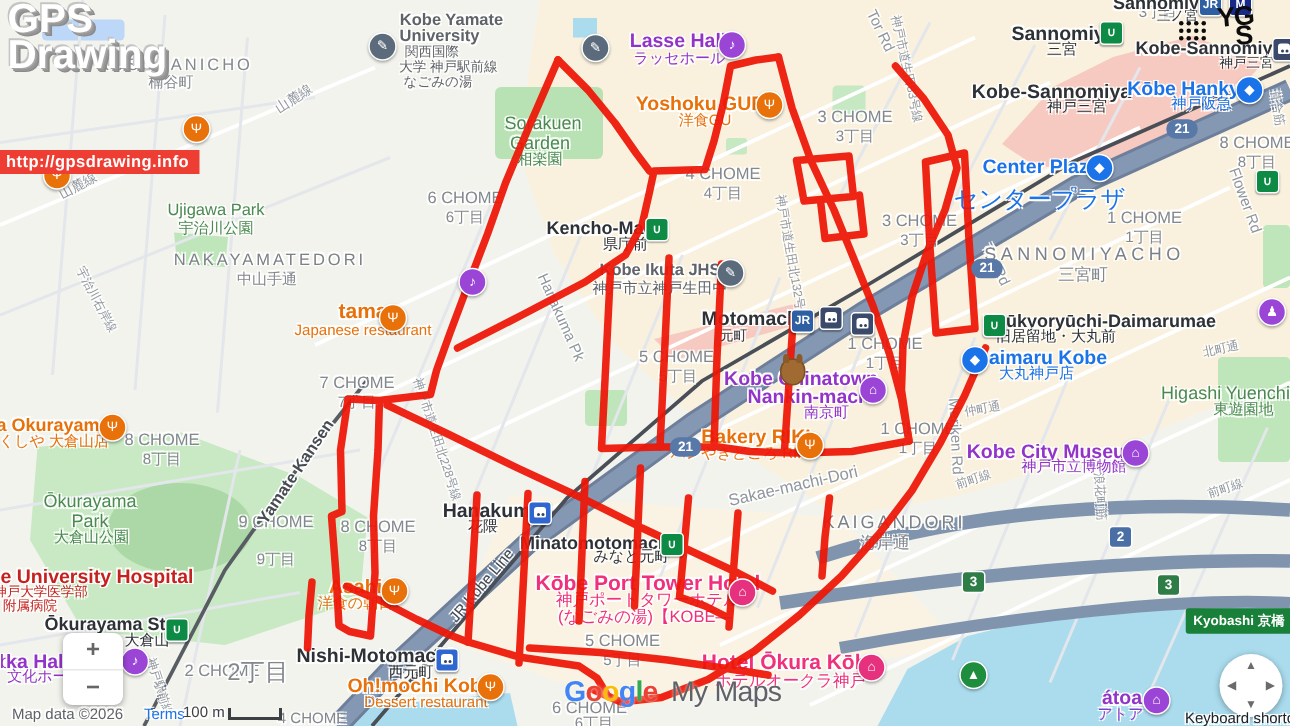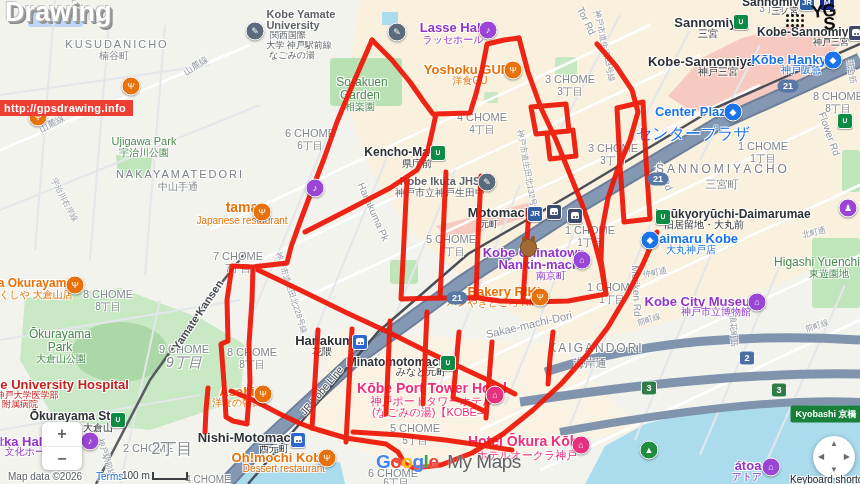--- a/index.html
+++ b/index.html
@@ -236,21 +236,21 @@
       <span class="ml bigarea" style="left: 596px; top: 348px; font-size: 12px; letter-spacing: 2px; transform: translate(-50%, -50%) rotate(0deg);">KAIGANDORI</span>
       <span class="ml area" style="left: 590px; top: 363px; font-size: 11px; transform: translate(-50%, -50%) rotate(0deg);">海岸通</span>
       <span class="ml road" style="left: 529px; top: 325px; font-size: 11px; transform: translate(-50%, -50%) rotate(-13deg);">Sakae-machi-Dori</span>
       <span class="ml orange" style="left: 504px; top: 291px; font-size: 13px; font-weight: bold; transform: translate(-50%, -50%) rotate(0deg);">Bakery RIKI</span>
       <span class="ml orange" style="left: 494px; top: 303px; font-size: 10px; transform: translate(-50%, -50%) rotate(0deg);">パンやきどころ RIKI</span>
       <span class="ml area" style="left: 108px; top: 294px; font-size: 11px; transform: translate(-50%, -50%) rotate(0deg);">8 CHOME</span>
       <span class="ml area" style="left: 108px; top: 307px; font-size: 10px; transform: translate(-50%, -50%) rotate(0deg);">8丁目</span>
       <span class="ml orange" style="left: 32px; top: 283px; font-size: 12px; font-weight: bold; transform: translate(-50%, -50%) rotate(0deg);">ya Okurayama</span>
       <span class="ml orange" style="left: 36px; top: 295px; font-size: 10px; transform: translate(-50%, -50%) rotate(0deg);">くしや 大倉山店</span>
       <span class="ml area" style="left: 184px; top: 349px; font-size: 11px; transform: translate(-50%, -50%) rotate(0deg);">9 CHOME</span>
-      <span class="ml area" style="left: 184px; top: 362px; font-size: 14px; transform: translate(-50%, -50%) rotate(0deg); font-style: italic;">9丁目</span>
+      <span class="ml area" style="left: 184px; top: 374px; font-size: 10px; transform: translate(-50%, -50%) rotate(0deg);">9丁目</span>
       <span class="ml area" style="left: 252px; top: 352px; font-size: 11px; transform: translate(-50%, -50%) rotate(0deg);">8 CHOME</span>
       <span class="ml area" style="left: 252px; top: 365px; font-size: 10px; transform: translate(-50%, -50%) rotate(0deg);">8丁目</span>
       <span class="ml roaddark" style="left: 198px; top: 315px; font-size: 11px; font-weight: bold; transform: translate(-50%, -50%) rotate(-56deg);">Yamate Kansen</span>
       <span class="ml park" style="left: 60px; top: 334px; font-size: 12px; transform: translate(-50%, -50%) rotate(0deg);">Ōkurayama</span>
       <span class="ml park" style="left: 60px; top: 347px; font-size: 12px; transform: translate(-50%, -50%) rotate(0deg);">Park</span>
       <span class="ml park" style="left: 61px; top: 359px; font-size: 10px; transform: translate(-50%, -50%) rotate(0deg);">大倉山公園</span>
       <span class="ml red" style="left: 52px; top: 384px; font-size: 13px; font-weight: bold; transform: translate(-50%, -50%) rotate(0deg);">Kobe University Hospital</span>
       <span class="ml red" style="left: 27px; top: 395px; font-size: 9px; transform: translate(-50%, -50%) rotate(0deg);">神戸大学医学部</span>
       <span class="ml red" style="left: 20px; top: 404px; font-size: 9px; transform: translate(-50%, -50%) rotate(0deg);">附属病院</span>
       <span class="ml station" style="left: 75px; top: 416px; font-size: 12px; font-weight: bold; transform: translate(-50%, -50%) rotate(0deg);">Ōkurayama Sta.</span>
@@ -370,20 +370,21 @@
       <div class="shield oval" style="background: rgb(88, 120, 168); left: 427px; top: 298px;">21</div>
       <div class="shield rect" style="background: rgb(74, 111, 165); left: 717px; top: 358px;">2</div>
       <div class="shield rect" style="background: rgb(46, 125, 70); left: 619px; top: 388px;">3</div>
       <div class="shield rect" style="background: rgb(46, 125, 70); left: 749px; top: 390px;">3</div>
       <div class="sign" style="background: rgb(24, 128, 56); left: 826px; top: 414px;">Kyobashi 京橋</div>
     </div>
 
   <div class="horse"></div>
 
   <div class="biglogo">
+    <div>GPS</div>
     <div>Drawing</div>
   </div>
   <div class="urlbox">http://gpsdrawing.info</div>
 
   <div class="dots">
     <i></i>
       <i></i>
       <i></i>
       <i></i>
       <i></i>

